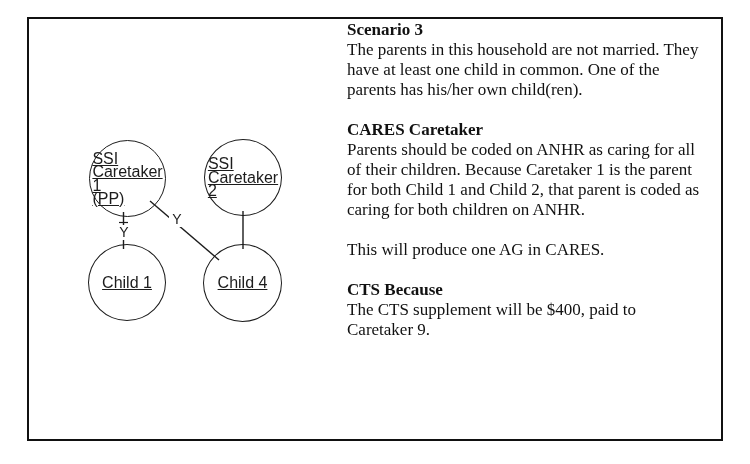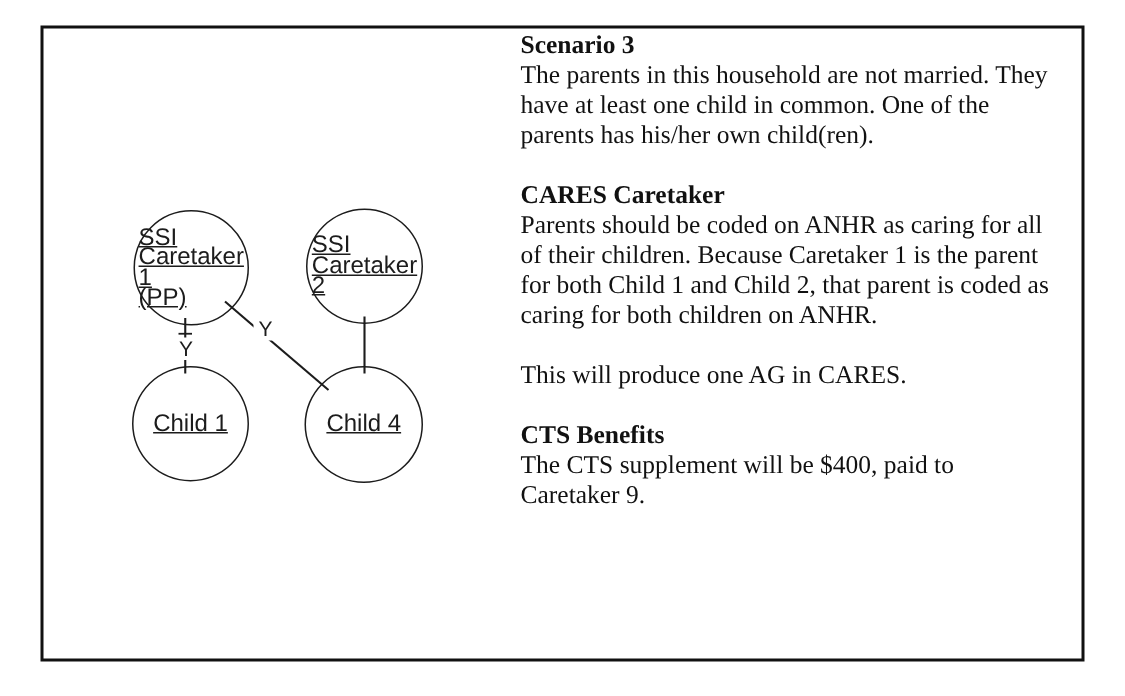--- a/index.html
+++ b/index.html
@@ -146,18 +146,18 @@
       <h3>CARES Caretaker</h3>
       <p>Parents should be coded on ANHR as caring for all
 of their children. Because Caretaker 1 is the parent
 for both Child 1 and Child 2, that parent is coded as
 caring for both children on ANHR.</p>
     </div>
     <div class="section">
       <p>This will produce one AG in CARES.</p>
     </div>
     <div class="section">
-      <h3>CTS Benefits</h3>
+      <h3>CTS Because</h3>
       <p>The CTS supplement will be $400, paid to
 Caretaker 9.</p>
     </div>
   </div>
 </div>
 
 </body></html>

